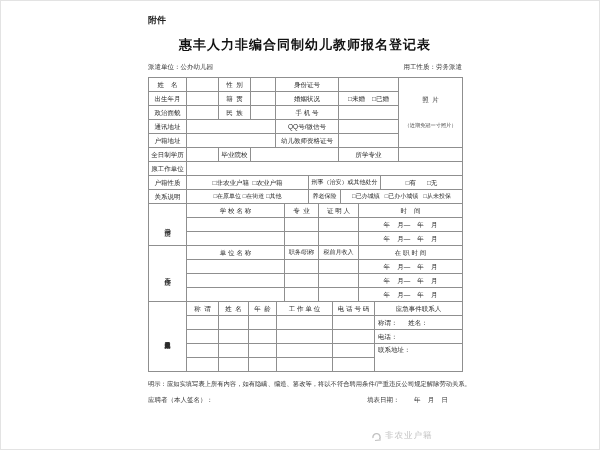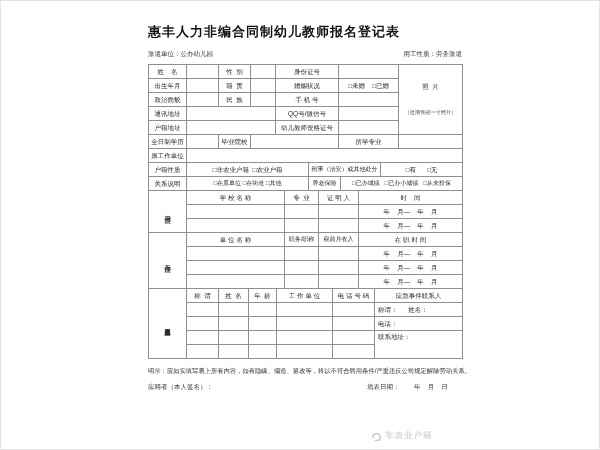--- a/index.html
+++ b/index.html
@@ -3,21 +3,21 @@
 <meta charset="utf-8">
 <style>
   html,body{margin:0;padding:0;}
   body{
     width:600px;height:450px;position:relative;background:#ffffff;overflow:hidden;
     font-family:"Liberation Sans",sans-serif;color:#2b2b2b;
   }
   .frame{position:absolute;inset:0;border:1px solid #e3e3e3;pointer-events:none;}
   .doc{position:absolute;left:148px;top:14px;width:314px;}
   .attachment{font-size:9px;font-weight:bold;color:#1f1f1f;}
-  .title{margin-top:9px;font-size:13px;font-weight:bold;letter-spacing:1px;color:#111;}
+  .title{margin-top:9px;text-align:center;font-size:13px;font-weight:bold;letter-spacing:1px;color:#111;}
   .subline{margin-top:9px;display:flex;justify-content:space-between;font-size:6.5px;color:#333;}
   .tbl{border-collapse:collapse;table-layout:fixed;width:314px;margin-top:-1px;}
   .tbl:first-of-type{margin-top:5px;}
   td{
     border:1px solid #8f8f8f;height:13px;padding:0 1px;
     font-size:6.5px;line-height:1.15;color:#2b2b2b;
     text-align:center;vertical-align:middle;overflow:hidden;white-space:pre;
   }
   td.left{text-align:left;padding-left:3px;}
   td.topleft{text-align:left;vertical-align:top;padding-left:3px;padding-top:2px;}
@@ -36,20 +36,21 @@
   }
   .watermark svg{margin-right:3px;display:block;}
 </style>
 </head>
 <body>
 
 <div class="frame"></div>
 
 <div class="doc">
 
+  <div class="attachment">附件</div>
   <div class="title">惠丰人力非编合同制幼儿教师报名登记表</div>
   <div class="subline">
     <span>派遣单位：公办幼儿园</span>
     <span>用工性质：劳务派遣</span>
   </div>
 
   <table class="tbl">
     <colgroup>
         <col style="width:38px">
         <col style="width:32px">

